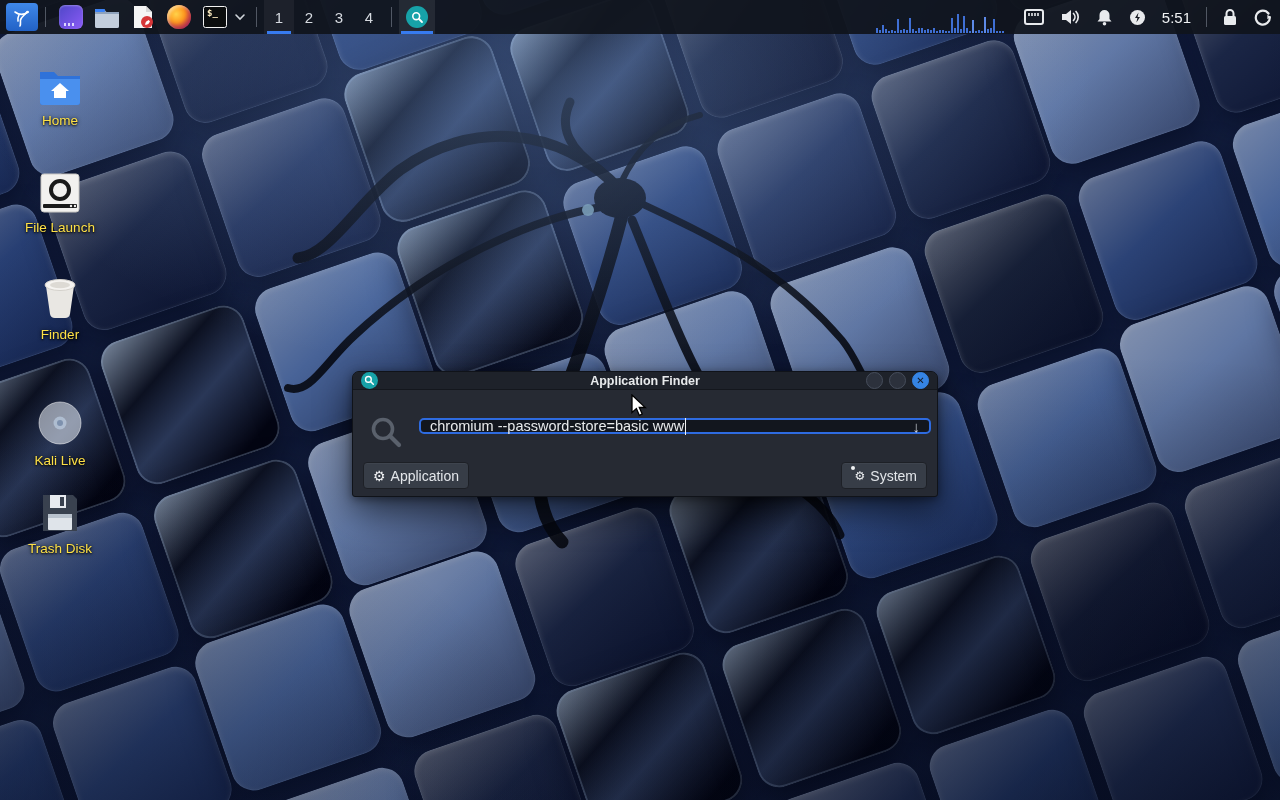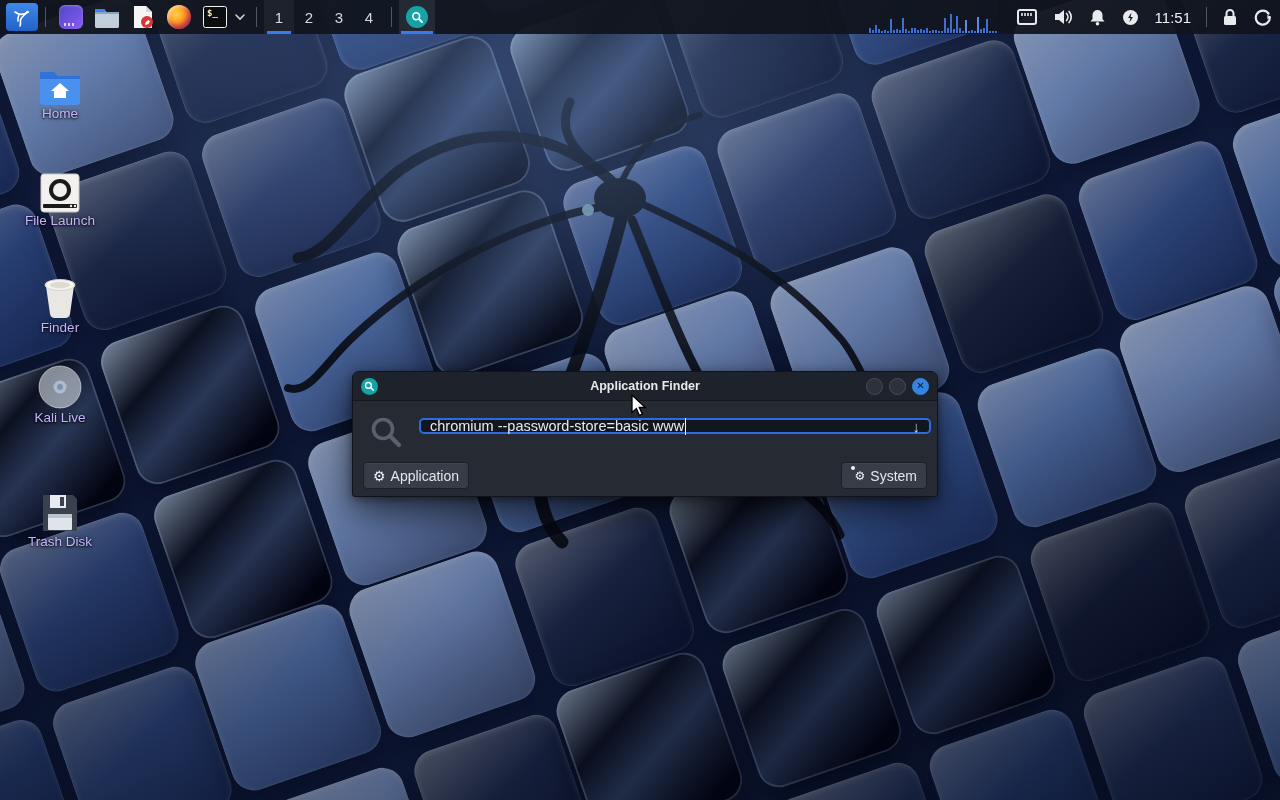--- a/index.html
+++ b/index.html
@@ -54,28 +54,28 @@
   .p-spacer { flex:1; }
   .cpu-graph { width:130px; height:34px; position:relative; flex:none; margin-right:10px; }
   .cpu-graph .bar { position:absolute; bottom:1px; width:2px; background:#3f6fd4; }
   .tray-icon { margin:0 8px; flex:none; display:flex; align-items:center; }
   .clock { font-size:15px; color:#eef0f2; margin:0 8px; flex:none; }
 
   
   .desk-icon { position:absolute; width:104px; left:8px; display:flex; flex-direction:column;
                align-items:center; z-index:10; }
   .desk-icon .glyph { height:50px; display:flex; align-items:flex-end; justify-content:center; }
-  .desk-icon .lbl { font-size:13.5px; color:#c4b5fd;
+  .desk-icon .lbl { margin-top:7px; font-size:13.5px; color:#fde047;
                     text-shadow:0 1px 2px rgba(0,0,0,.95), 0 0 4px rgba(0,0,0,.7); }
 
   
   .dialog { position:absolute; left:352px; top:371px; width:586px; height:126px;
             background:#262a33; border:1px solid #101319; border-radius:7px 7px 3px 3px;
             box-shadow:0 14px 34px rgba(0,0,0,.60), 0 2px 8px rgba(0,0,0,.4); z-index:40; }
-  .titlebar { height:29px; background:#1e222a; border-radius:6px 6px 0 0; position:relative;
+  .titlebar { height:18px; background:#1e222a; border-radius:6px 6px 0 0; position:relative;
               display:flex; align-items:center; padding:0 8px; border-bottom:1px solid #14171d; }
   .tb-icon { width:17px; height:17px; border-radius:50%; background:#17a2a8;
              display:flex; align-items:center; justify-content:center; flex:none; }
   .tb-title { position:absolute; left:0; right:0; text-align:center; font-size:12.5px;
               font-weight:bold; color:#e8eaec; pointer-events:none; }
   .tb-btns { margin-left:auto; display:flex; gap:6px; z-index:2; }
   .tb-circle { width:17px; height:17px; border-radius:50%; background:#2c313c;
                border:1px solid #464d5b; }
   .tb-close { width:17px; height:17px; border-radius:50%; background:#3584e4; border:1px solid #3584e4;
               color:#151b26; font-size:10px; font-weight:bold; display:flex; align-items:center;
@@ -203,21 +203,21 @@
   <div class="glyph">
     <svg width="44" height="44" viewBox="0 0 44 44">
       <path d="M8,10 L12,38 a5,5 0 0 0 5,4 h10 a5,5 0 0 0 5,-4 L36,10 Z" fill="#e9e7e3"></path>
       <ellipse cx="22" cy="9" rx="15" ry="5.5" fill="#f6f4f1" stroke="#d4d1cb"></ellipse>
       <ellipse cx="22" cy="9" rx="10" ry="3.2" fill="#dddad4"></ellipse>
     </svg>
   </div>
   <div class="lbl">Finder</div>
 </div>
 
-<div class="desk-icon" style="top:360px">
+<div class="desk-icon" style="top:396px">
   <div class="glyph">
     <svg width="46" height="46" viewBox="0 0 46 46">
       <circle cx="23" cy="23" r="21" fill="rgba(235,240,248,0.55)"></circle>
       <circle cx="23" cy="23" r="21" fill="none" stroke="rgba(255,255,255,0.5)"></circle>
       <circle cx="23" cy="23" r="6.5" fill="rgba(180,195,215,0.85)"></circle>
       <circle cx="23" cy="23" r="3" fill="rgba(120,140,170,0.9)"></circle>
     </svg>
   </div>
   <div class="lbl">Kali Live</div>
 </div>
@@ -373,21 +373,21 @@
       <path d="M8.5,1 a5,5 0 0 1 5,5 v4 l2,2.5 H1.5 L3.5,10 v-4 a5,5 0 0 1 5,-5 Z" fill="#e8eaed"></path>
       <circle cx="8.5" cy="14.8" r="1.8" fill="#e8eaed"></circle>
     </svg>
   </span>
   <span class="tray-icon">
     <svg width="17" height="17" viewBox="0 0 17 17">
       <circle cx="8.5" cy="8.5" r="7.5" fill="#e8eaed"></circle>
       <path d="M9.5,3.5 L6,9 h2.4 l-1,4.5 L11,8 h-2.4 Z" fill="#171b23"></path>
     </svg>
   </span>
-  <span class="clock">11:51</span>
+  <span class="clock">5:51</span>
 
   <div class="p-sep"></div>
 
   <span class="tray-icon">
     <svg width="16" height="18" viewBox="0 0 16 18">
       <rect x="2" y="8" width="12" height="9" rx="1.5" fill="#e8eaed"></rect>
       <path d="M4.5,8 v-2.5 a3.5,3.5 0 0 1 7,0 V8" fill="none" stroke="#e8eaed" stroke-width="2"></path>
     </svg>
   </span>
   <span class="tray-icon" style="margin-right:2px">

